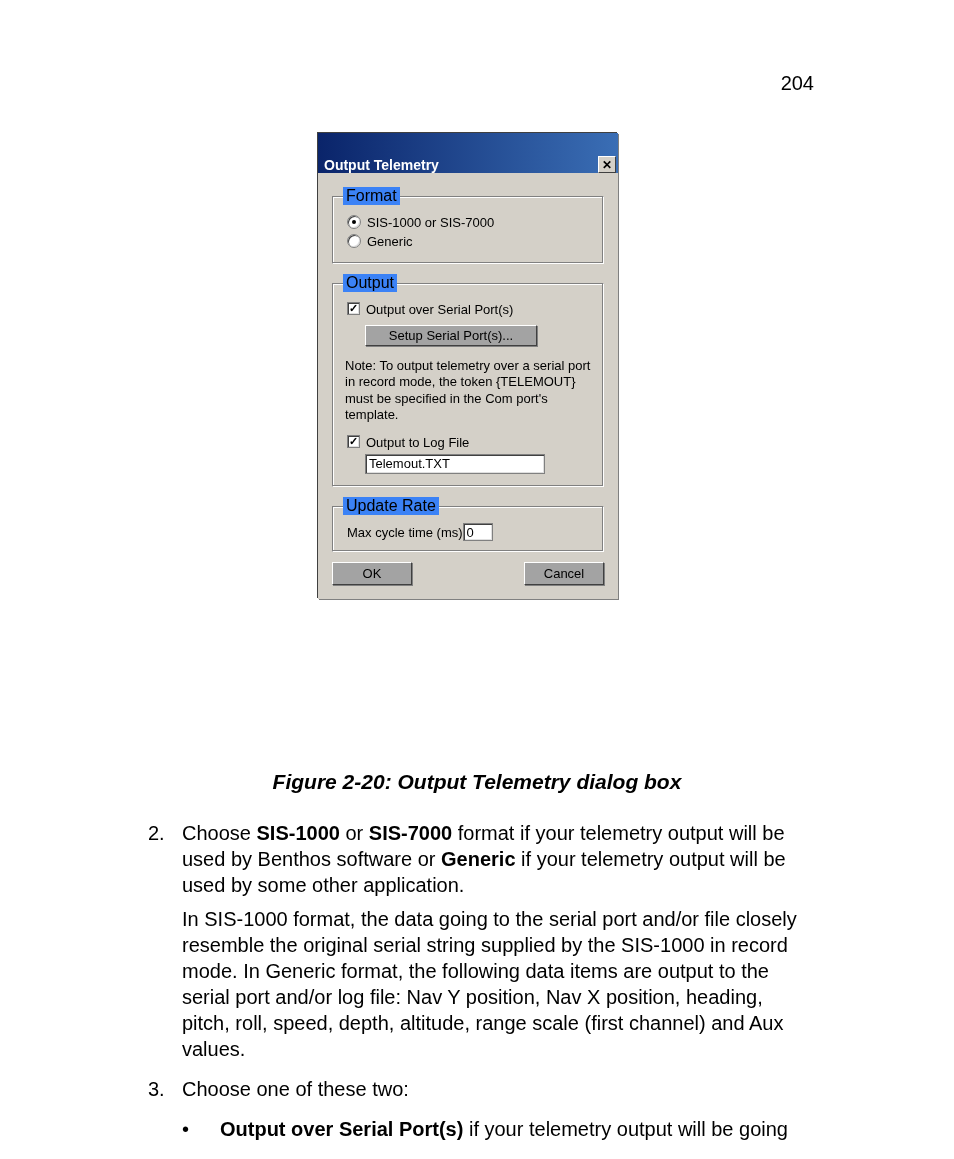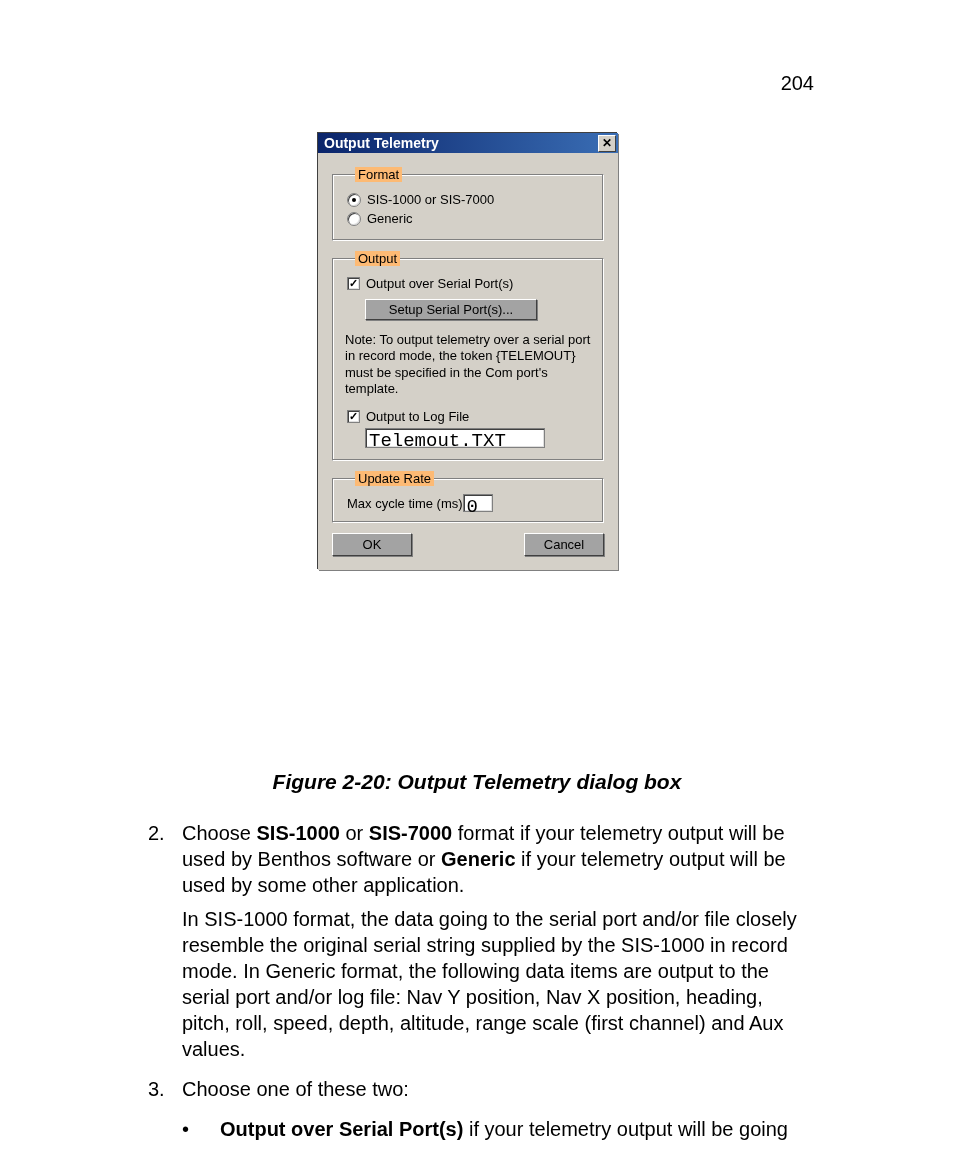--- a/index.html
+++ b/index.html
@@ -19,25 +19,25 @@
     font-size: 20px;
   }
   .dialog-wrap {
     position: absolute;
     top: 133px;
     left: 318px;
     width: 300px;
     box-shadow: 1px 1px 0 #808080, -1px -1px 0 #404040;
   }
   .titlebar {
-    height: 20px;
+    height: 40px;
     background: linear-gradient(to right, #0a246a, #3a6eb5);
     color: #fff;
     display: flex;
-    align-items: center;
+    align-items: flex-end;
     justify-content: space-between;
     padding: 0 2px 0 6px;
     font-family: Tahoma, Arial, sans-serif;
     font-size: 14px;
     font-weight: bold;
   }
   .titlebar-close {
     width: 18px;
     height: 17px;
     background: #d4d0c8;
@@ -64,27 +64,25 @@
     border: 1px solid #808080;
     border-right-color: #fff;
     border-bottom-color: #fff;
     box-shadow: inset -1px -1px 0 #808080, inset 1px 1px 0 #fff;
     margin: 0 0 10px 0;
     padding: 8px 10px 10px 10px;
     position: relative;
   }
   fieldset.win > legend {
     padding: 0 3px;
-    background: #fdba74;
-    font-size: 13px;
-    margin-left: 12px;
+    background: #3b82f6;
+    font-size: 16px;
   }
   .radio-row, .check-row {
     display: flex;
-    align-items: center;
     gap: 6px;
     margin: 2px 0 4px 4px;
   }
   .radio {
     width: 12px; height: 12px;
     border-radius: 50%;
     background: #fff;
     border: 1px solid #808080;
     box-shadow: inset -1px -1px 0 #dfdfdf, inset 1px 1px 0 #404040;
     display: inline-flex;
@@ -133,22 +131,22 @@
   }
   .note-text {
     margin: 4px 2px 12px 2px;
     line-height: 1.25;
   }
   .textfield {
     background: #fff;
     border: 1px solid #808080;
     box-shadow: inset 1px 1px 0 #404040, inset -1px -1px 0 #dfdfdf;
     padding: 1px 3px;
-    font-family: Liberation Mono, monospace;
-    font-size: 19px;
+    font-family: Liberation Sans, sans-serif;
+    font-size: 13px;
     box-sizing: border-box;
   }
   .logfile-input {
     margin: 4px 0 2px 22px;
     width: 180px;
     height: 20px;
   }
   .rate-row {
     display: flex;
     align-items: center;

